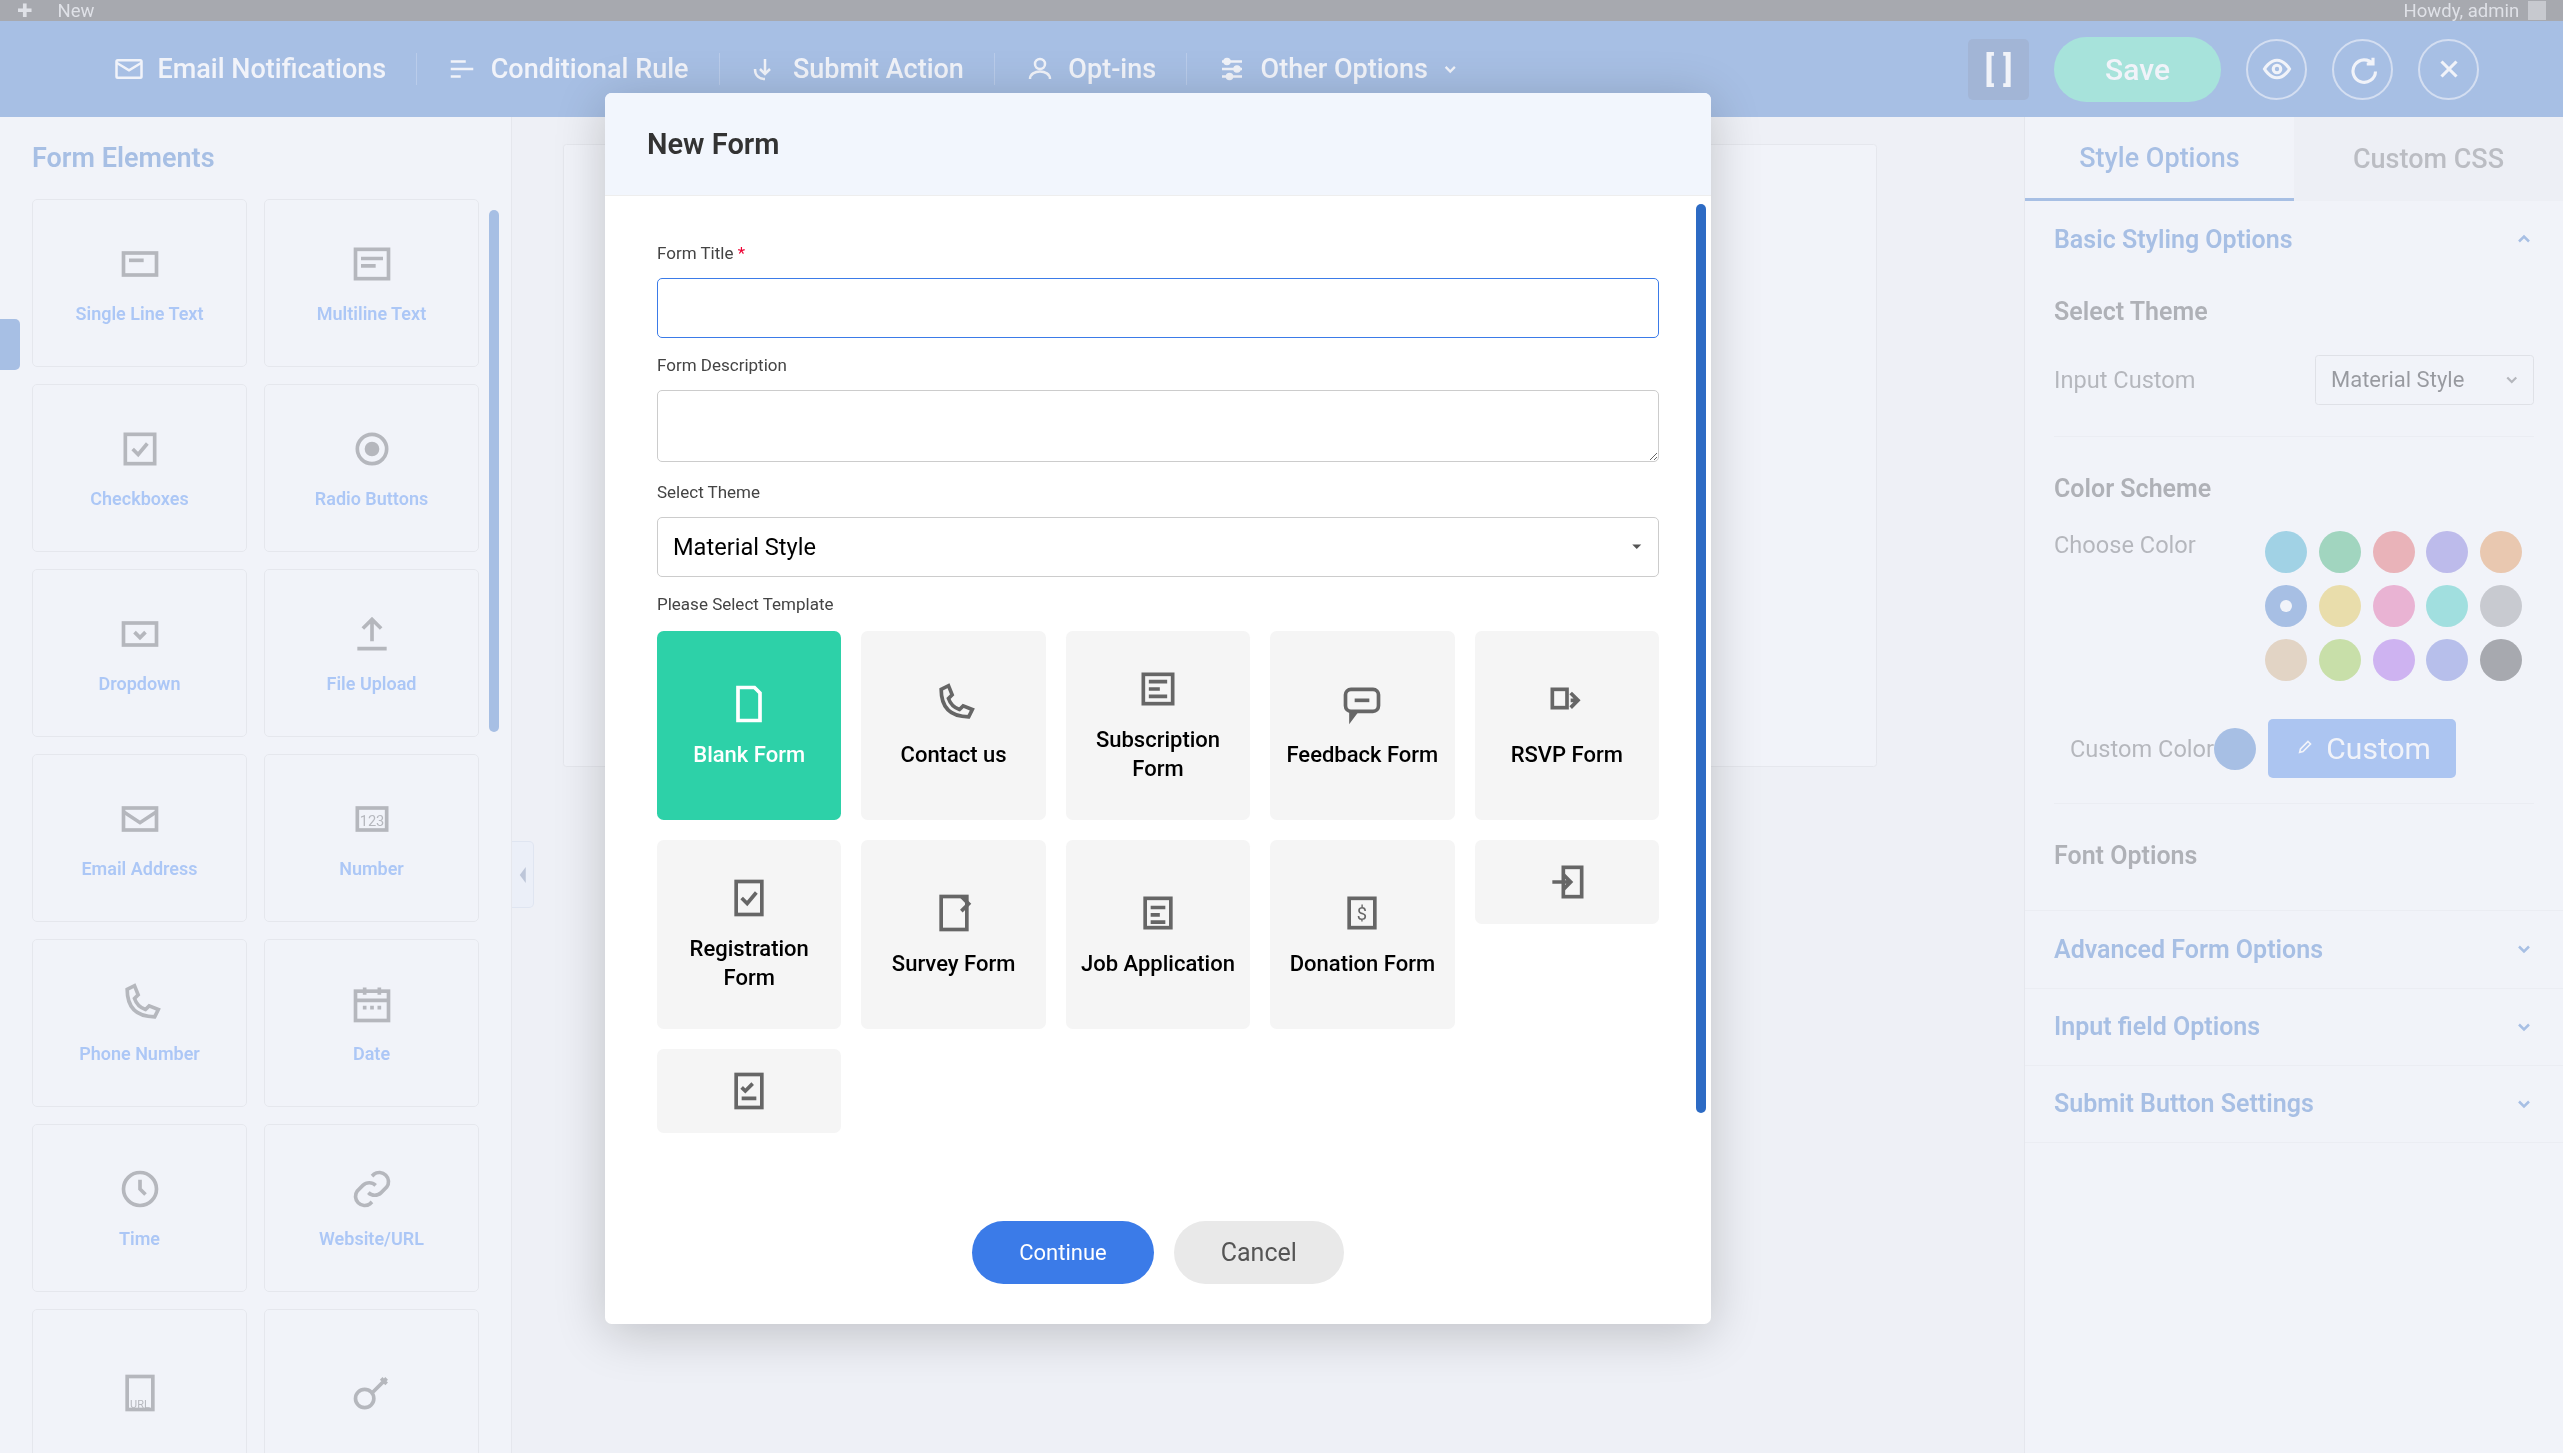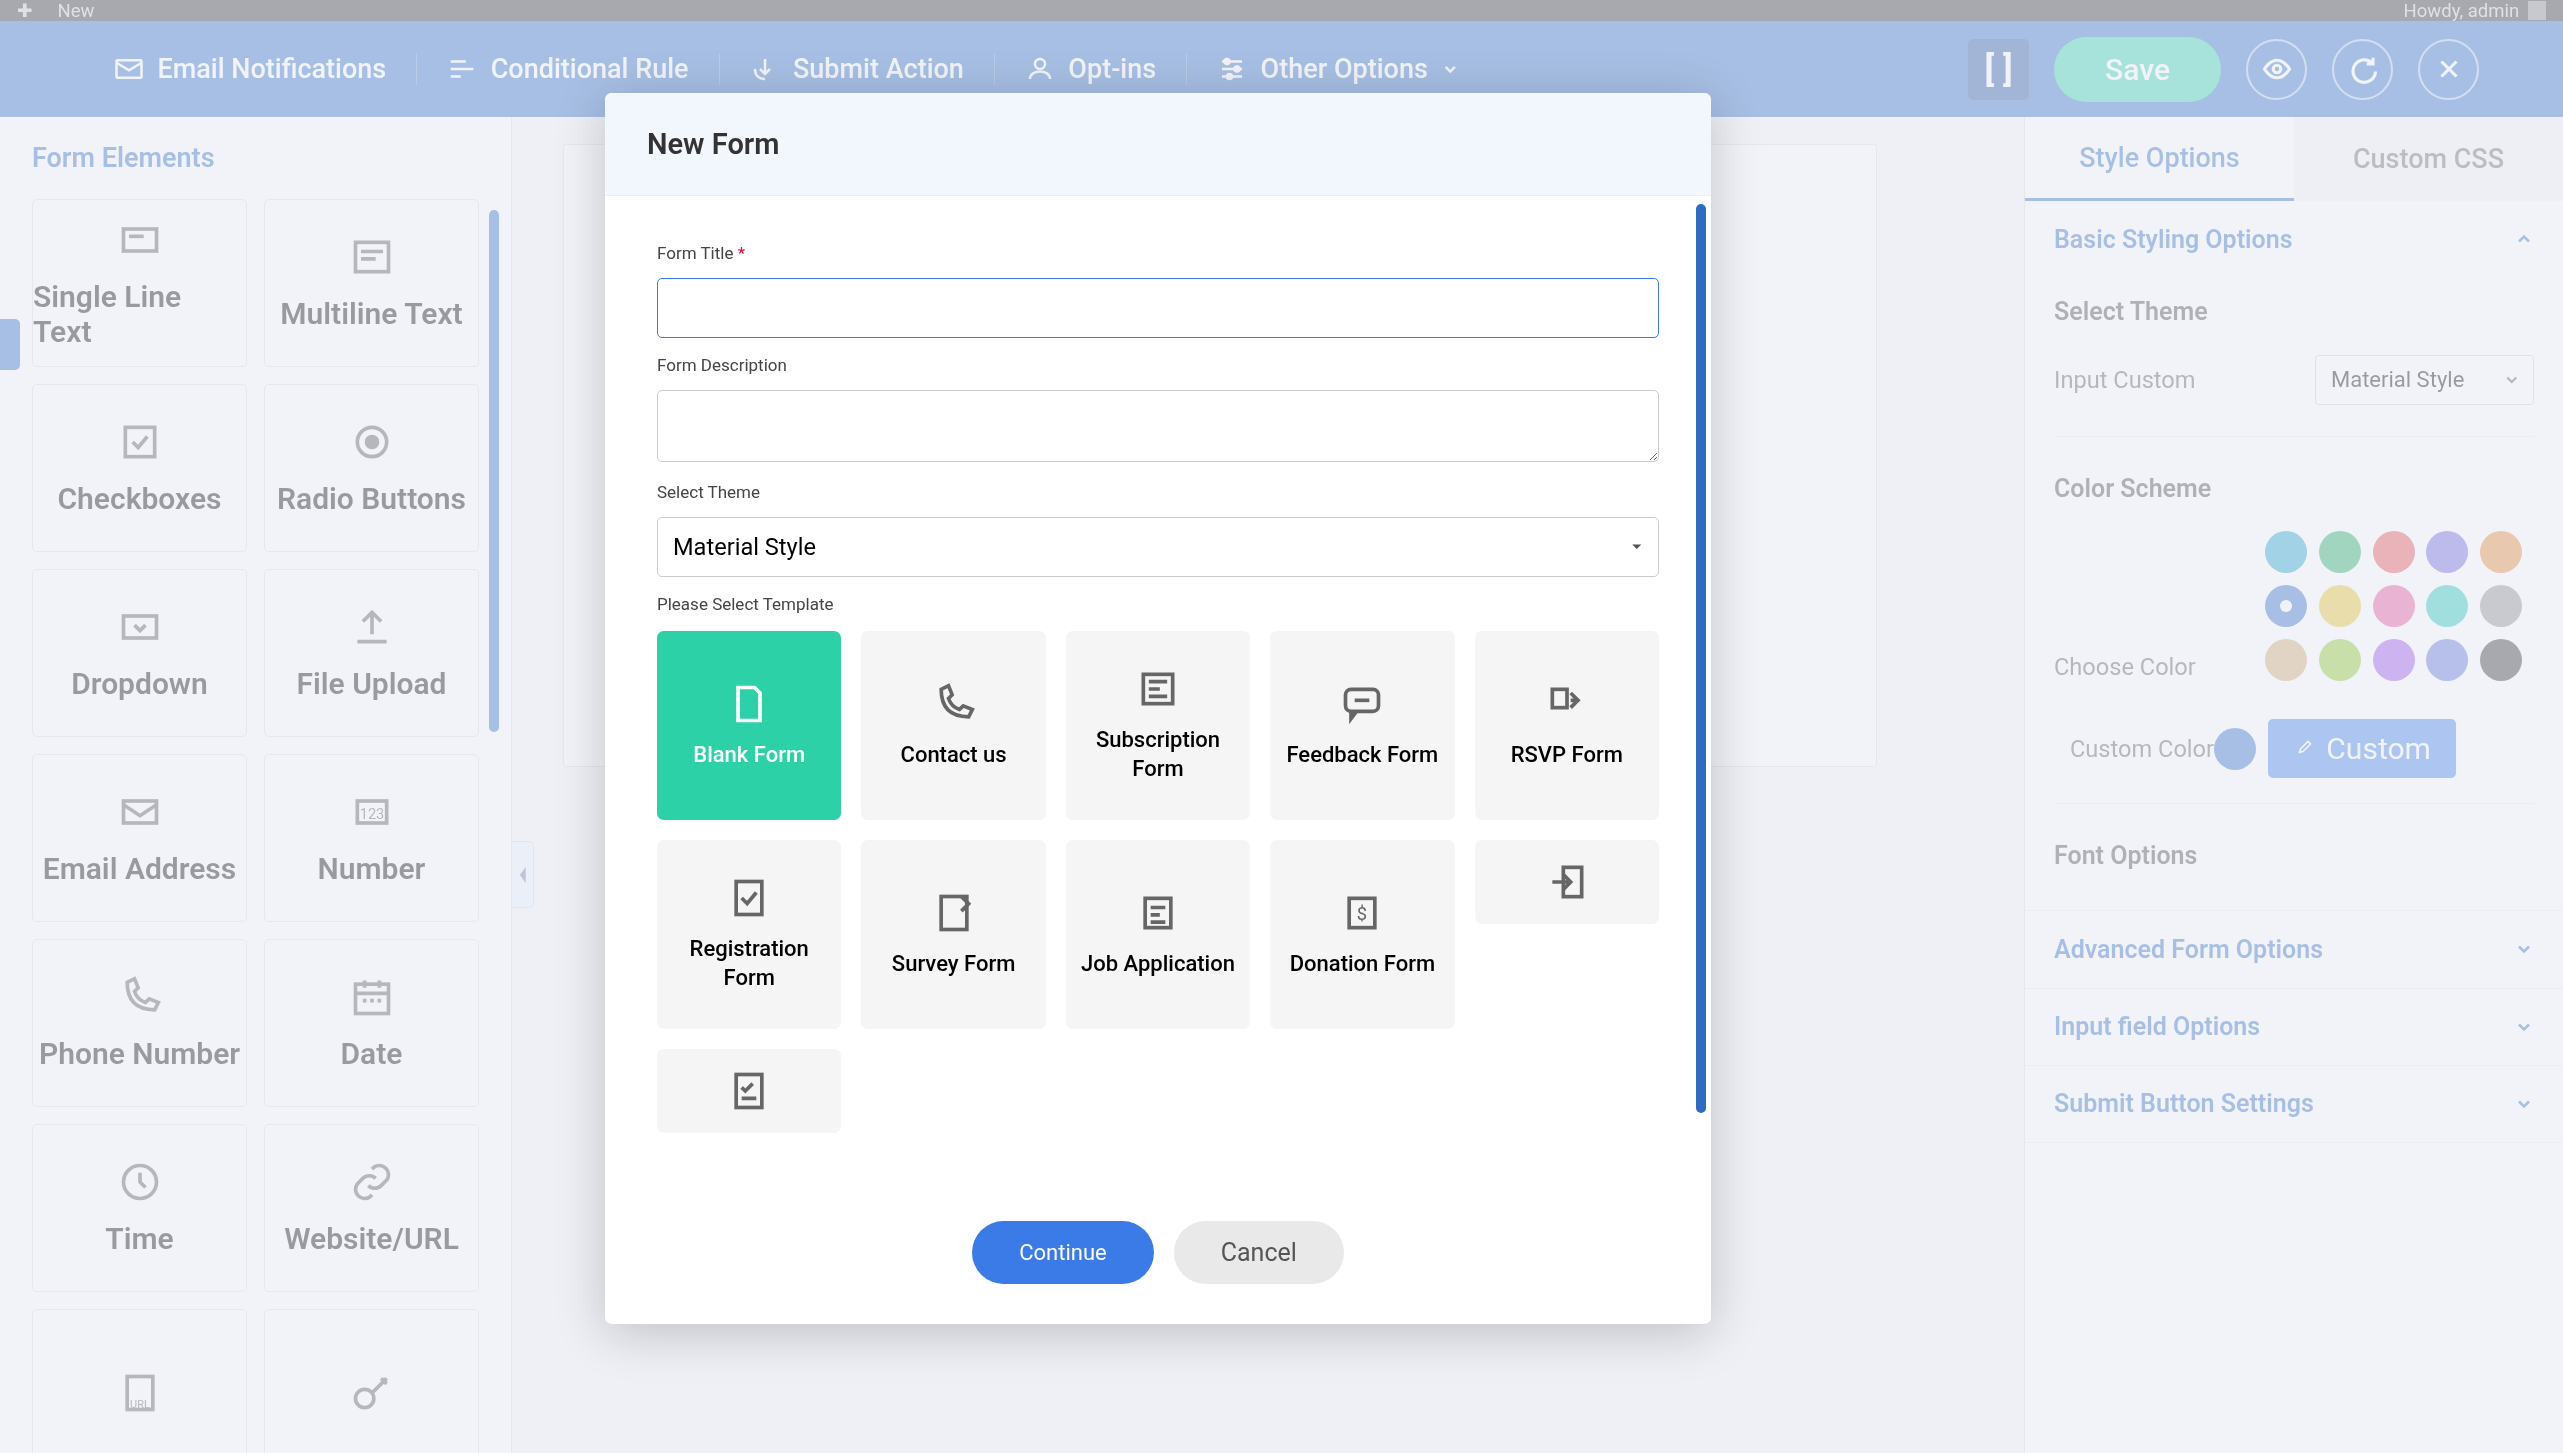--- a/index.html
+++ b/index.html
@@ -20,21 +20,21 @@
 .circle-btn { width: 61px; height: 61px; border: 2.5px solid rgba(255,255,255,0.6); border-radius: 50%; display: flex; align-items: center; justify-content: center; cursor: pointer; }
 .circle-btn svg { width: 30px; height: 30px; stroke: #fff; fill: none; stroke-width: 2.5; }
 
 .main { display: flex; height: calc(100% - 117px); position: relative; }
 
 .left-panel { width: 512px; background: #fff; border-right: 0.8px solid #ddd; display: flex; flex-direction: column; }
 .left-header { padding: 25px 32px; color: #2d6bc4; font-size: 27px; font-weight: 600; }
 .elements-grid { padding: 0 32px 17px; display: grid; grid-template-columns: 1fr 1fr; gap: 17px; overflow-y: auto; }
 .element-card { border: 0.8px solid #ddd; border-radius: 5px; height: 168px; display: flex; flex-direction: column; align-items: center; justify-content: center; gap: 17px; cursor: pointer; position: relative; }
 .element-card svg { width: 44px; height: 44px; stroke: #555; fill: none; stroke-width: 2; }
-.element-card-label { font-size: 30px; font-weight: 600; color: #000000; text-align: left; }
+.element-card-label { font-size: 18px; font-weight: 600; color: #3b82f6; text-align: left; }
 .left-scroll-track { position: absolute; right: 11.8px; top: 93px; bottom: 0; width: 10px; }
 .left-scroll-thumb { width: 10px; height: 522px; background: #2d6bc4; border-radius: 5px; }
 
 .collapse-handle { position: absolute; left: 512px; top: 724px; width: 22px; height: 67px; background: #eef3fb; border: 0.8px solid #ccd6e8; border-left: none; border-radius: 0 5px 5px 0; display: flex; align-items: center; justify-content: center; cursor: pointer; z-index: 5; }
 .collapse-handle svg { width: 13.5px; height: 20px; fill: #6b7fa3; }
 .left-edge-tab { position: absolute; left: 0; top: 202px; width: 20px; height: 51px; background: #2d6bc4; border-radius: 0 5px 5px 0; z-index: 5; }
 
 .canvas { flex: 1; padding: 51px; }
 .canvas-inner { border: 0.8px solid #ddd; background: #fff; height: 623px; border-radius: 3.4px; }
 
@@ -296,21 +296,21 @@
           <div class="field-label">Input Custom</div>
           <div class="select-box">
             <span>Material Style</span>
             <svg viewBox="0 0 12 12">
                 <path d="M2 4l4 4 4-4"></path>
               </svg>
           </div>
         </div>
         <div class="divider"></div>
         <div class="sub-title">Color Scheme</div>
-        <div class="field-row" style="align-items:flex-end;">
+        <div class="field-row" style="align-items:flex-start;">
           <div class="field-label">Choose Color</div>
           <div class="color-grid" id="color-grid">
               <div class="color-swatch" style="background: rgb(27, 160, 199);"></div>
               <div class="color-swatch" style="background: rgb(26, 168, 90);"></div>
               <div class="color-swatch" style="background: rgb(232, 72, 72);"></div>
               <div class="color-swatch" style="background: rgb(107, 94, 214);"></div>
               <div class="color-swatch" style="background: rgb(232, 131, 46);"></div>
               <div class="color-swatch selected" style="background: rgb(45, 107, 196);"></div>
               <div class="color-swatch" style="background: rgb(232, 192, 34);"></div>
               <div class="color-swatch" style="background: rgb(232, 72, 147);"></div>

